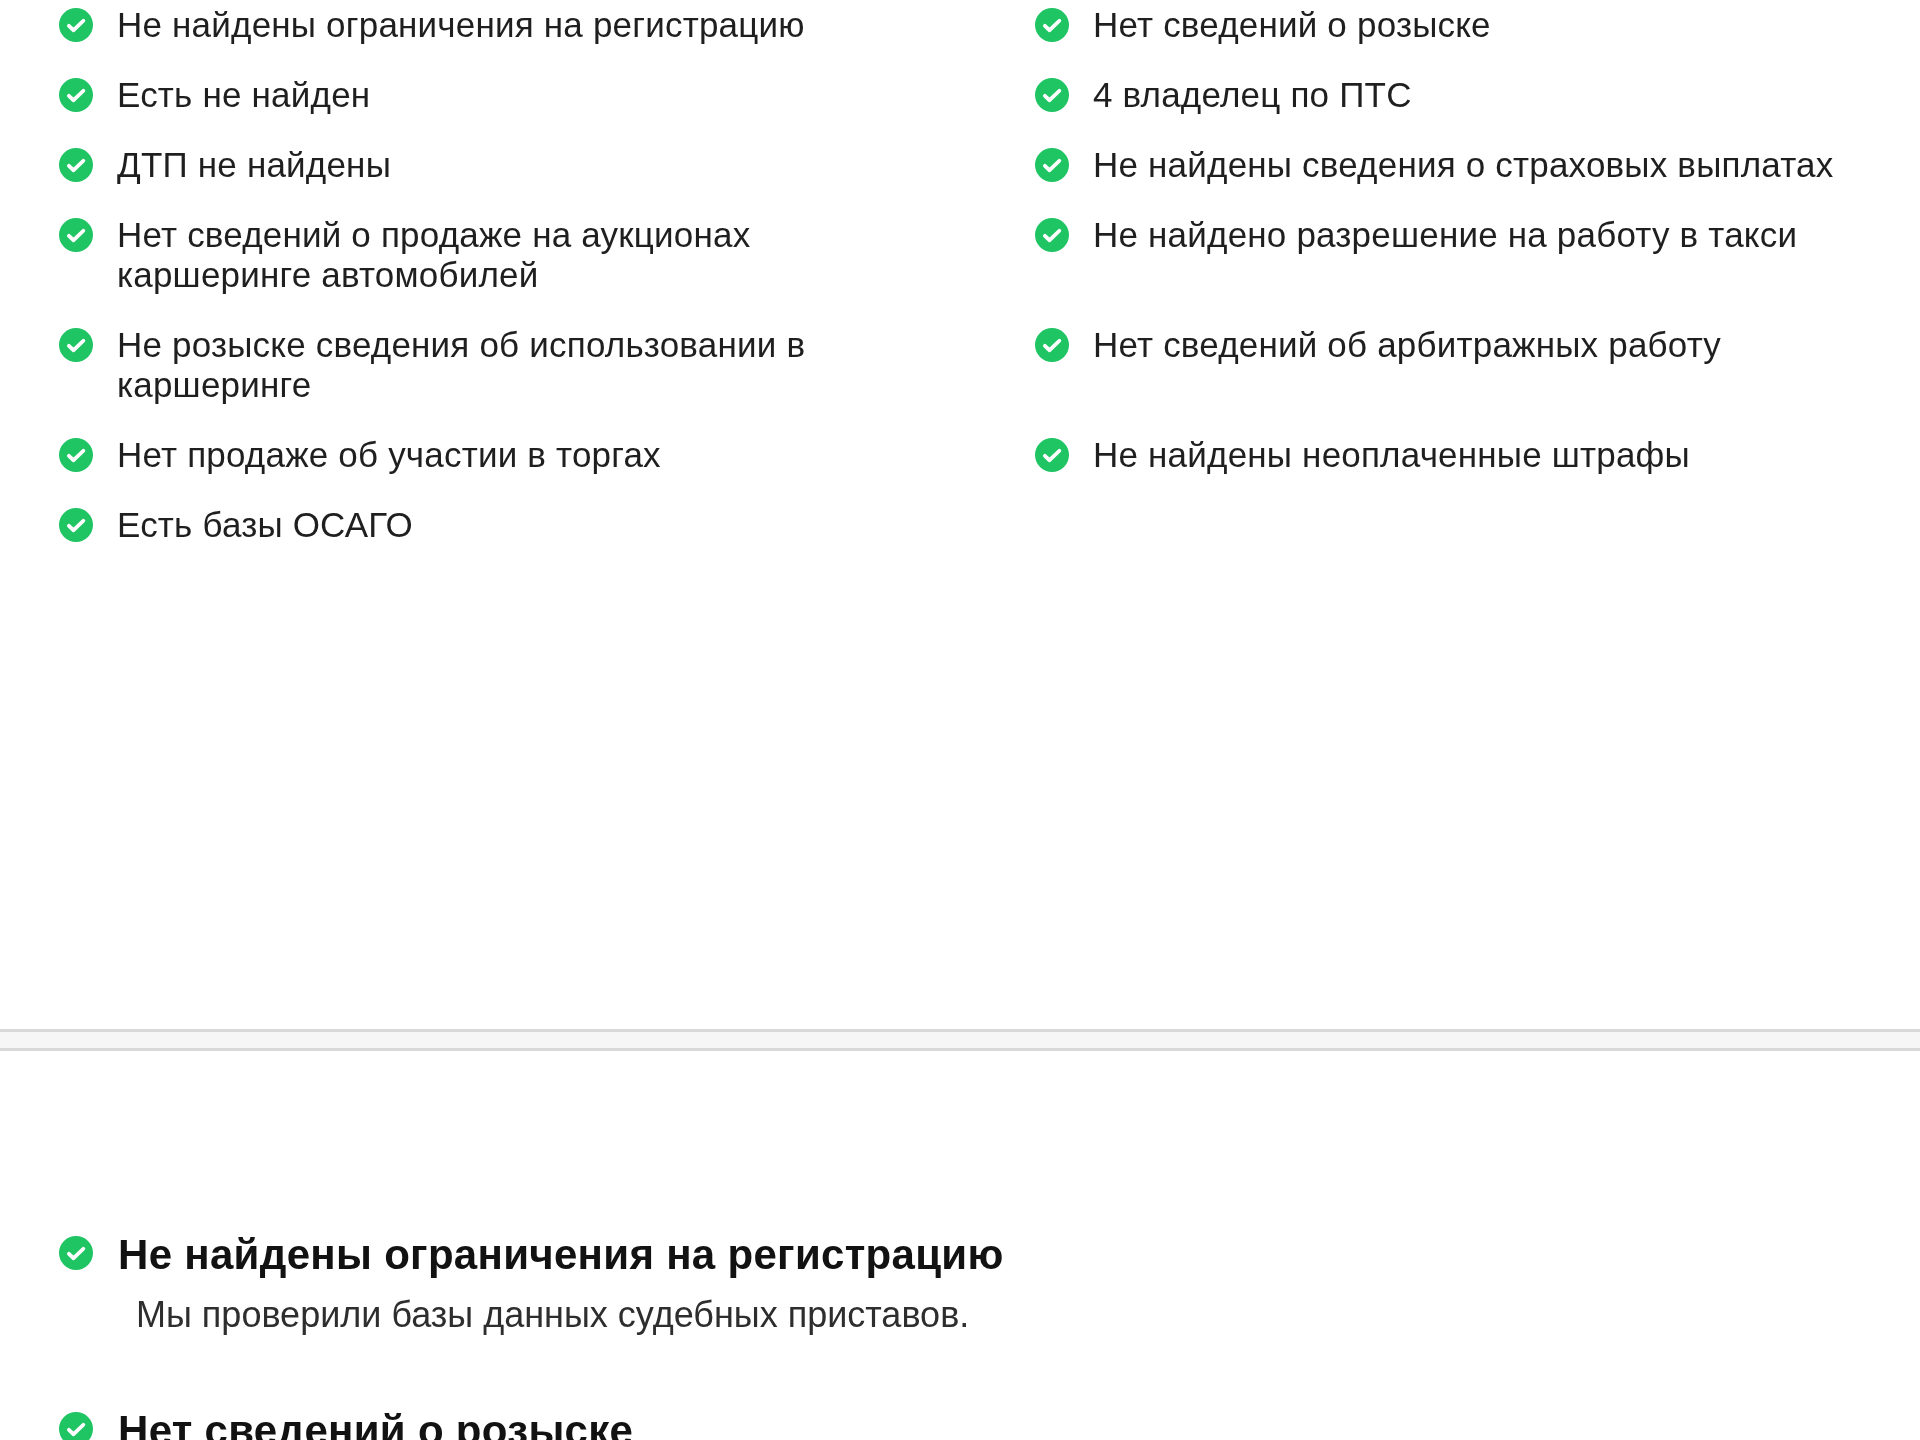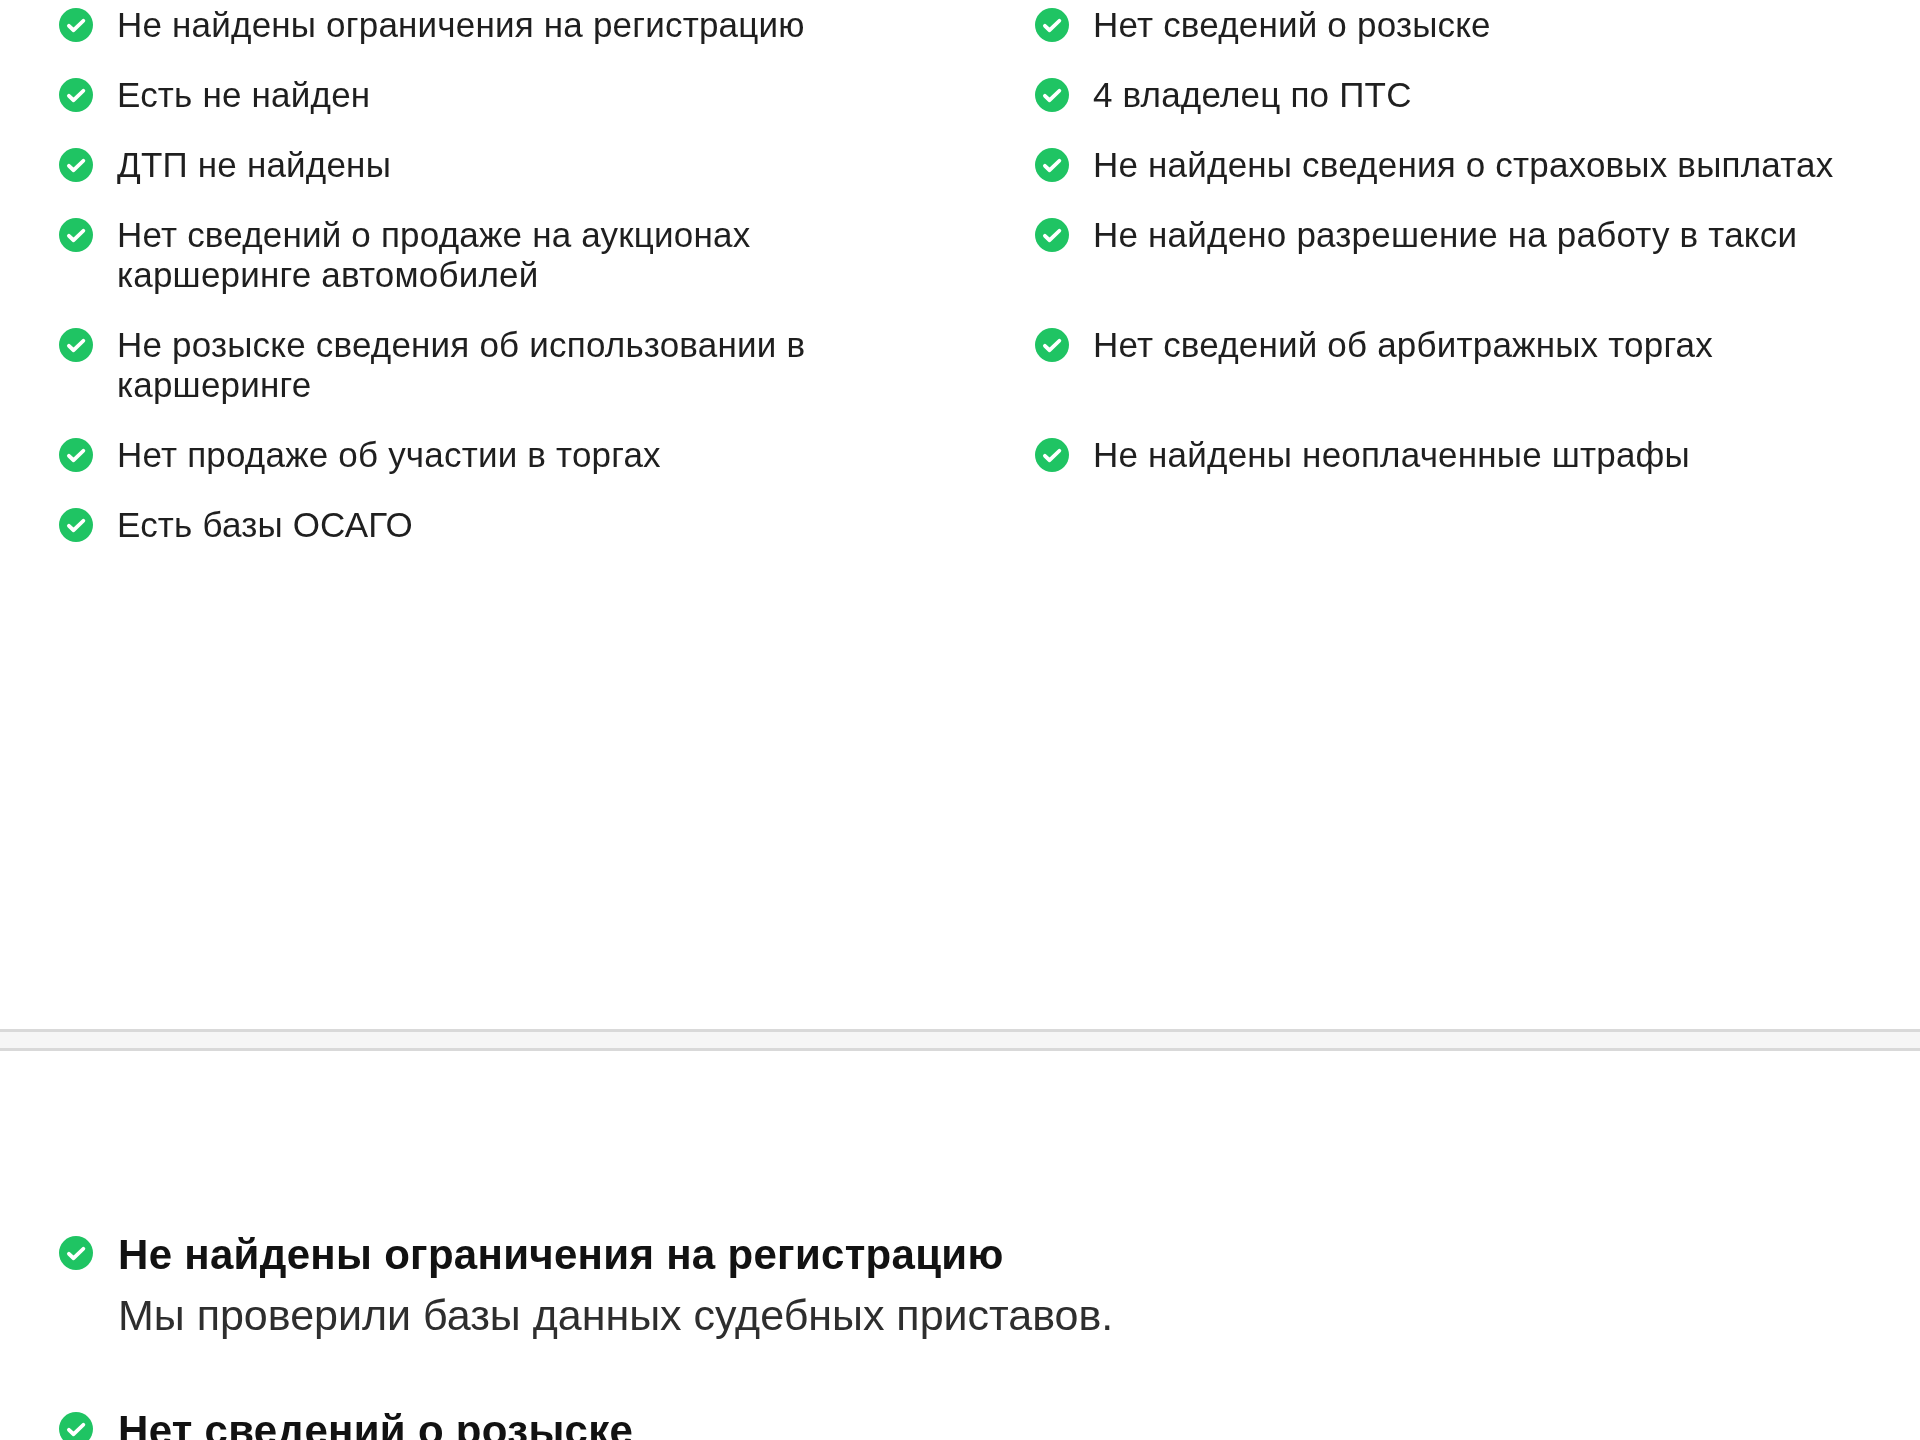--- a/index.html
+++ b/index.html
@@ -80,23 +80,23 @@
     color: var(--check-green, #1fc463);
   }
   .detail-title {
     font-size: 42px;
     line-height: 50px;
     font-weight: bold;
     color: #121212;
     letter-spacing: 0.3px;
   }
   .detail-desc {
-    margin-left: 59px;
+    margin-left: 77px;
     margin-top: 14px;
-    font-size: 43px;
+    font-size: 36px;
     line-height: 42px;
     color: #2e2e2e;
   }
   .detail-desc:empty { display: none; }
 
   svg { display: block; width: 100%; height: 100%; }
 </style>
 </head>
 <body>
 
@@ -187,21 +187,21 @@
 </span>
     <span class="txt">Не розыске сведения об использовании в каршеринге</span>
   </div>
   <div class="check-item">
     <span class="ck">
   <svg viewBox="0 0 24 24" aria-hidden="true">
     <circle cx="12" cy="12" r="12" fill="currentColor"></circle>
     <path d="M7 12.6l3.3 3.1L17.2 9" fill="none" stroke="#ffffff" stroke-width="2.7" stroke-linecap="round" stroke-linejoin="round"></path>
   </svg>
 </span>
-    <span class="txt">Нет сведений об арбитражных торгах</span>
+    <span class="txt">Нет сведений об арбитражных работу</span>
   </div>
 
   <div class="check-item">
     <span class="ck">
   <svg viewBox="0 0 24 24" aria-hidden="true">
     <circle cx="12" cy="12" r="12" fill="currentColor"></circle>
     <path d="M7 12.6l3.3 3.1L17.2 9" fill="none" stroke="#ffffff" stroke-width="2.7" stroke-linecap="round" stroke-linejoin="round"></path>
   </svg>
 </span>
     <span class="txt">Нет продаже об участии в торгах</span>

